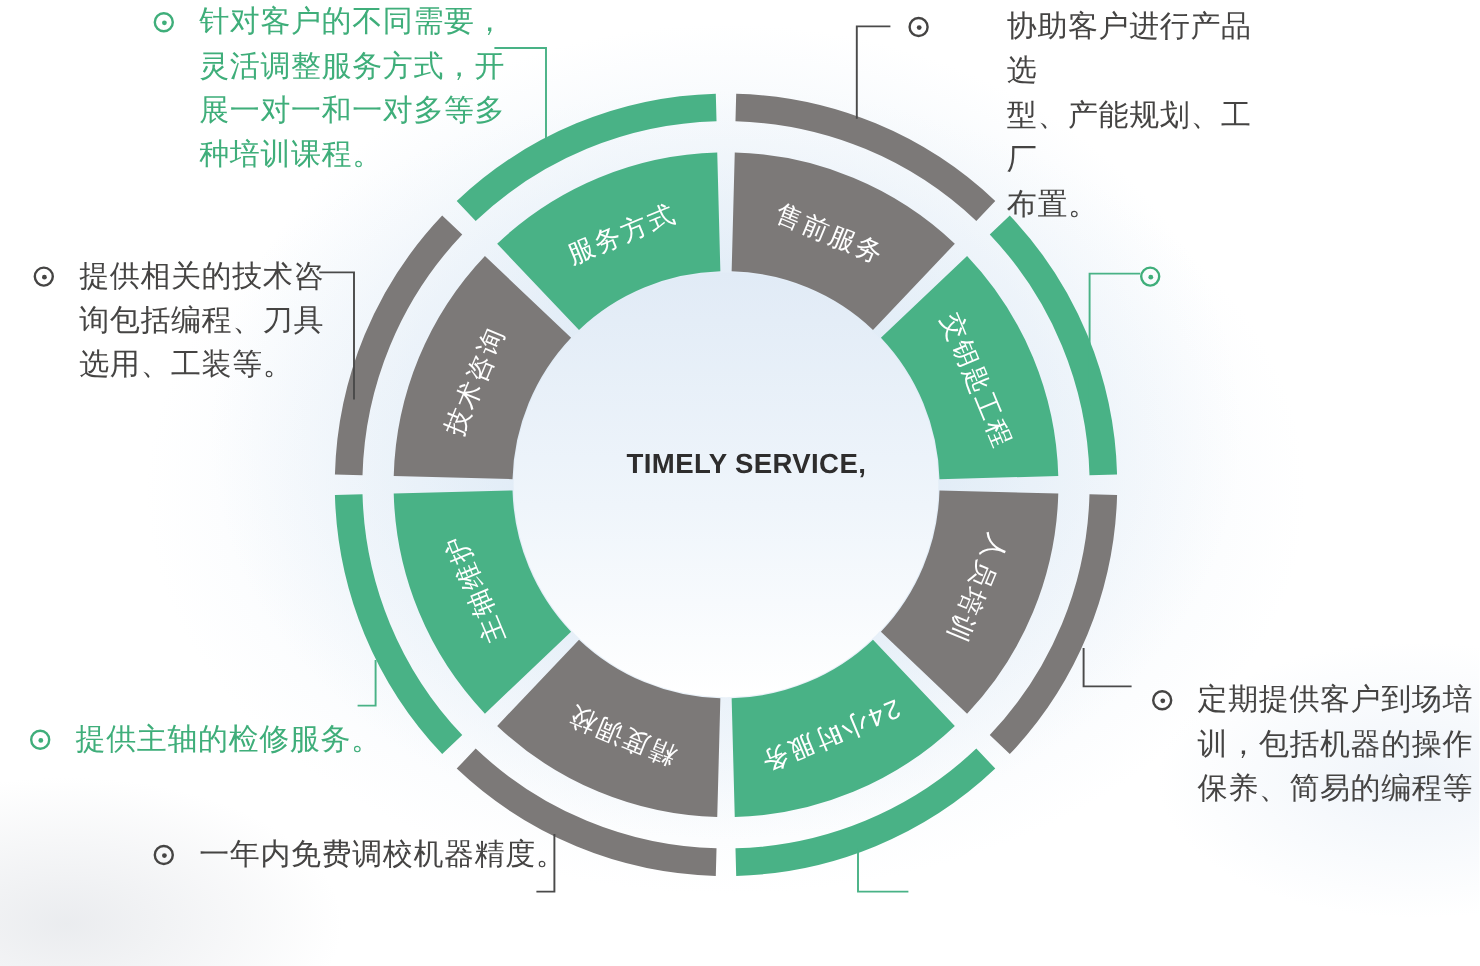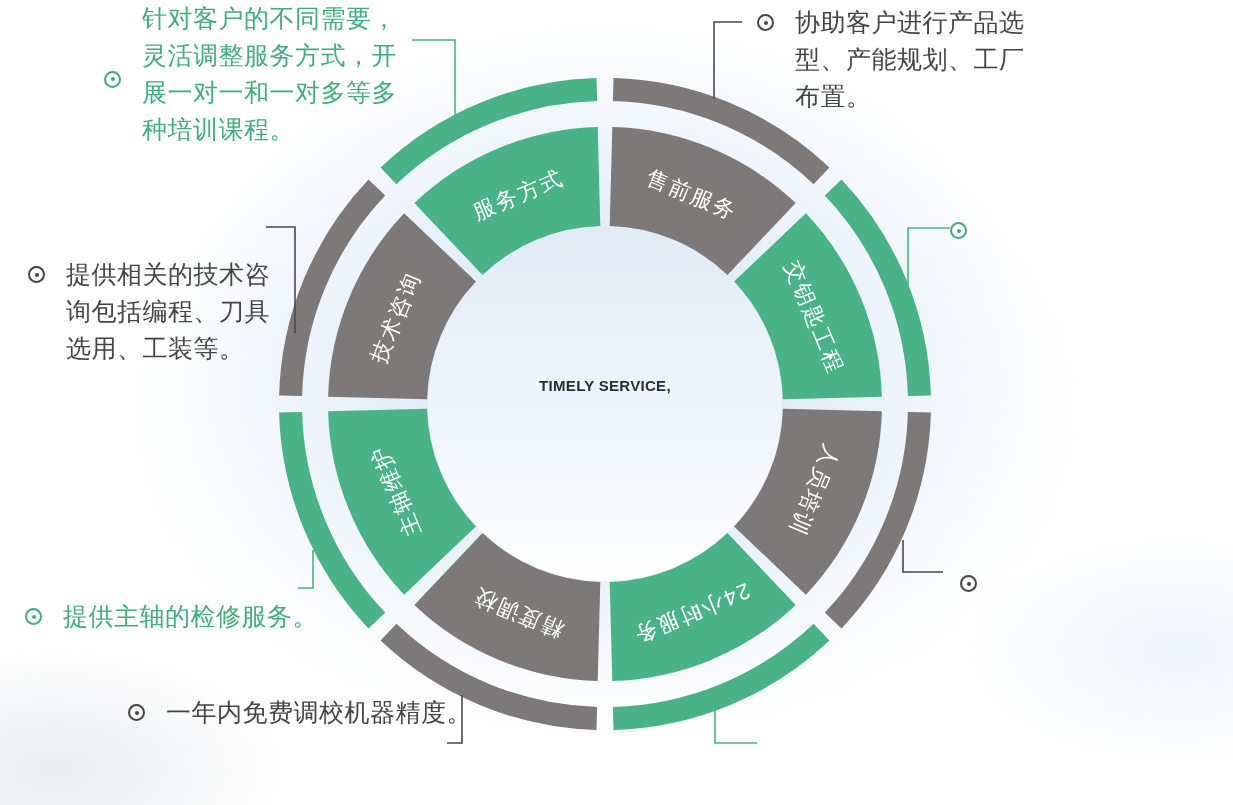--- a/index.html
+++ b/index.html
@@ -12,22 +12,22 @@
       radial-gradient(ellipse 320px 170px at 55px 770px, rgba(196,201,209,0.35), rgba(196,201,209,0) 72%),
       radial-gradient(ellipse 300px 160px at 1180px 650px, rgba(210,224,240,0.35), rgba(210,224,240,0) 72%);
   }
   svg.diagram{position:absolute;left:0;top:0;}
   .ring-label{font-size:22px;fill:#ffffff;letter-spacing:2px;font-family:"Liberation Sans","DejaVu Sans",sans-serif;}
   .callout{position:absolute;display:flex;align-items:flex-start;}
   .callout .ic{width:13px;height:13px;border:2px solid currentColor;border-radius:50%;
     display:flex;align-items:center;justify-content:center;flex:0 0 auto;margin-top:10px;margin-right:21px;}
   .callout .ic i{width:4px;height:4px;background:currentColor;border-radius:50%;display:block;}
   .callout .txt{font-size:25px;line-height:37px;letter-spacing:0.5px;white-space:pre-line;}
-  .center-text{position:absolute;left:455px;top:371px;width:300px;text-align:center;
-    color:#2e2d2d;font-weight:bold;font-size:15px;line-height:30px;letter-spacing:0.3px;}
+  .center-text{position:absolute;left:472px;top:371px;width:300px;text-align:center;
+    color:#2e2d2d;font-weight:bold;font-size:23px;line-height:30px;letter-spacing:0.3px;}
 </style>
 </head>
 <body>
 
 <div class="stage">
 
   <svg class="diagram" width="1233" height="805" viewBox="0 0 1233 805">
     <defs>
       <linearGradient id="innerGrad" x1="0" y1="0" x2="0" y2="1">
         <stop offset="0" stop-color="#e1ebf6"></stop>
@@ -83,46 +83,46 @@
         <polyline points="742,22 714,22 714,99" fill="none" stroke="#4A4A4A" stroke-width="1.6"></polyline>
         <polyline points="950,228 908,228 908,338" fill="none" stroke="#49B286" stroke-width="1.6"></polyline>
         <polyline points="266,227 295,227 295,333" fill="none" stroke="#4A4A4A" stroke-width="1.6"></polyline>
         <polyline points="298,588 313,588 313,550" fill="none" stroke="#49B286" stroke-width="1.6"></polyline>
         <polyline points="447,743 462,743 462,695" fill="none" stroke="#4A4A4A" stroke-width="1.6"></polyline>
         <polyline points="757,743 715,743 715,707" fill="none" stroke="#49B286" stroke-width="1.6"></polyline>
         <polyline points="943,572 903,572 903,540" fill="none" stroke="#4A4A4A" stroke-width="1.6"></polyline>
       </g>
   </svg>
 
-  <div class="callout" style="left: 104px; top: 0px; width: 350px; color: rgb(63, 174, 122); align-items: center;">
+  <div class="callout" style="left: 128px; top: 0px; width: 350px; color: rgb(63, 174, 122);">
     <span class="ic">
         <i></i>
       </span>
     <div class="txt">针对客户的不同需要，
 灵活调整服务方式，开
 展一对一和一对多等多
 种培训课程。</div>
   </div>
 
-  <div class="callout" style="left: 757px; top: 4px; width: 310px; color: rgb(69, 68, 67);">
+  <div class="callout" style="left: 757px; top: 4px; width: 310px; color: rgb(69, 68, 67); gap: 44px;">
     <span class="ic">
         <i></i>
       </span>
     <div class="txt">协助客户进行产品选
 型、产能规划、工厂
 布置。</div>
   </div>
 
   <div class="callout" style="left: 950px; top: 212px; width: 300px; color: rgb(63, 174, 122);">
     <span class="ic">
         <i></i>
       </span>
   </div>
 
-  <div class="callout" style="left: 28px; top: 212px; width: 300px; color: rgb(69, 68, 67); margin-top: 44px;">
+  <div class="callout" style="left: 28px; top: 212px; width: 300px; color: rgb(69, 68, 67);">
     <span class="ic">
         <i></i>
       </span>
     <div class="txt">提供相关的技术咨
 询包括编程、刀具
 选用、工装等。</div>
   </div>
 
   <div class="callout" style="left: 25px; top: 567px; width: 320px; color: rgb(63, 174, 122); margin-top: 31px;">
     <span class="ic">
@@ -136,19 +136,22 @@
         <i></i>
       </span>
     <div class="txt">一年内免费调校机器精度。</div>
   </div>
 
 
   <div class="callout" style="left: 960px; top: 565px; width: 300px; color: rgb(69, 68, 67);">
     <span class="ic">
         <i></i>
       </span>
+    <div class="txt">定期提供客户到场培
+训，包括机器的操作
+保养、简易的编程等</div>
   </div>
 
   <div class="center-text">
     <div>TIMELY SERVICE,</div>
   </div>
 
 </div>
 
 </body></html>

